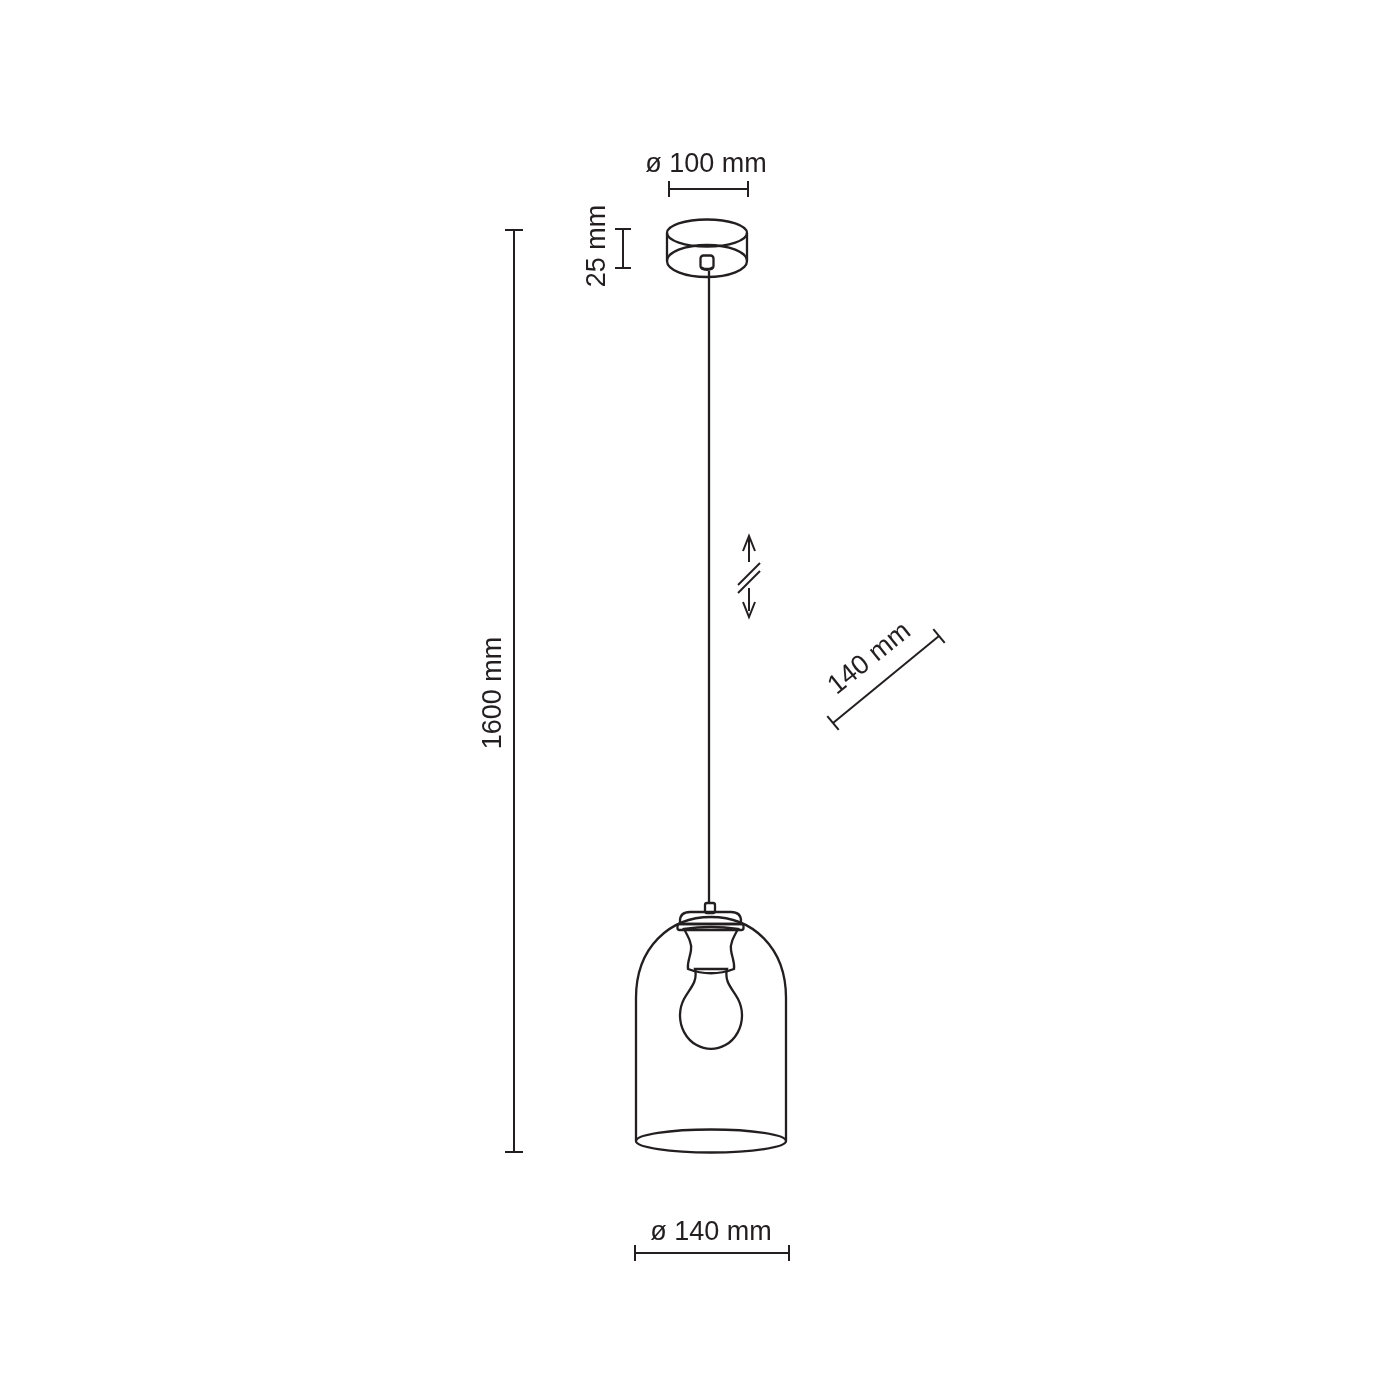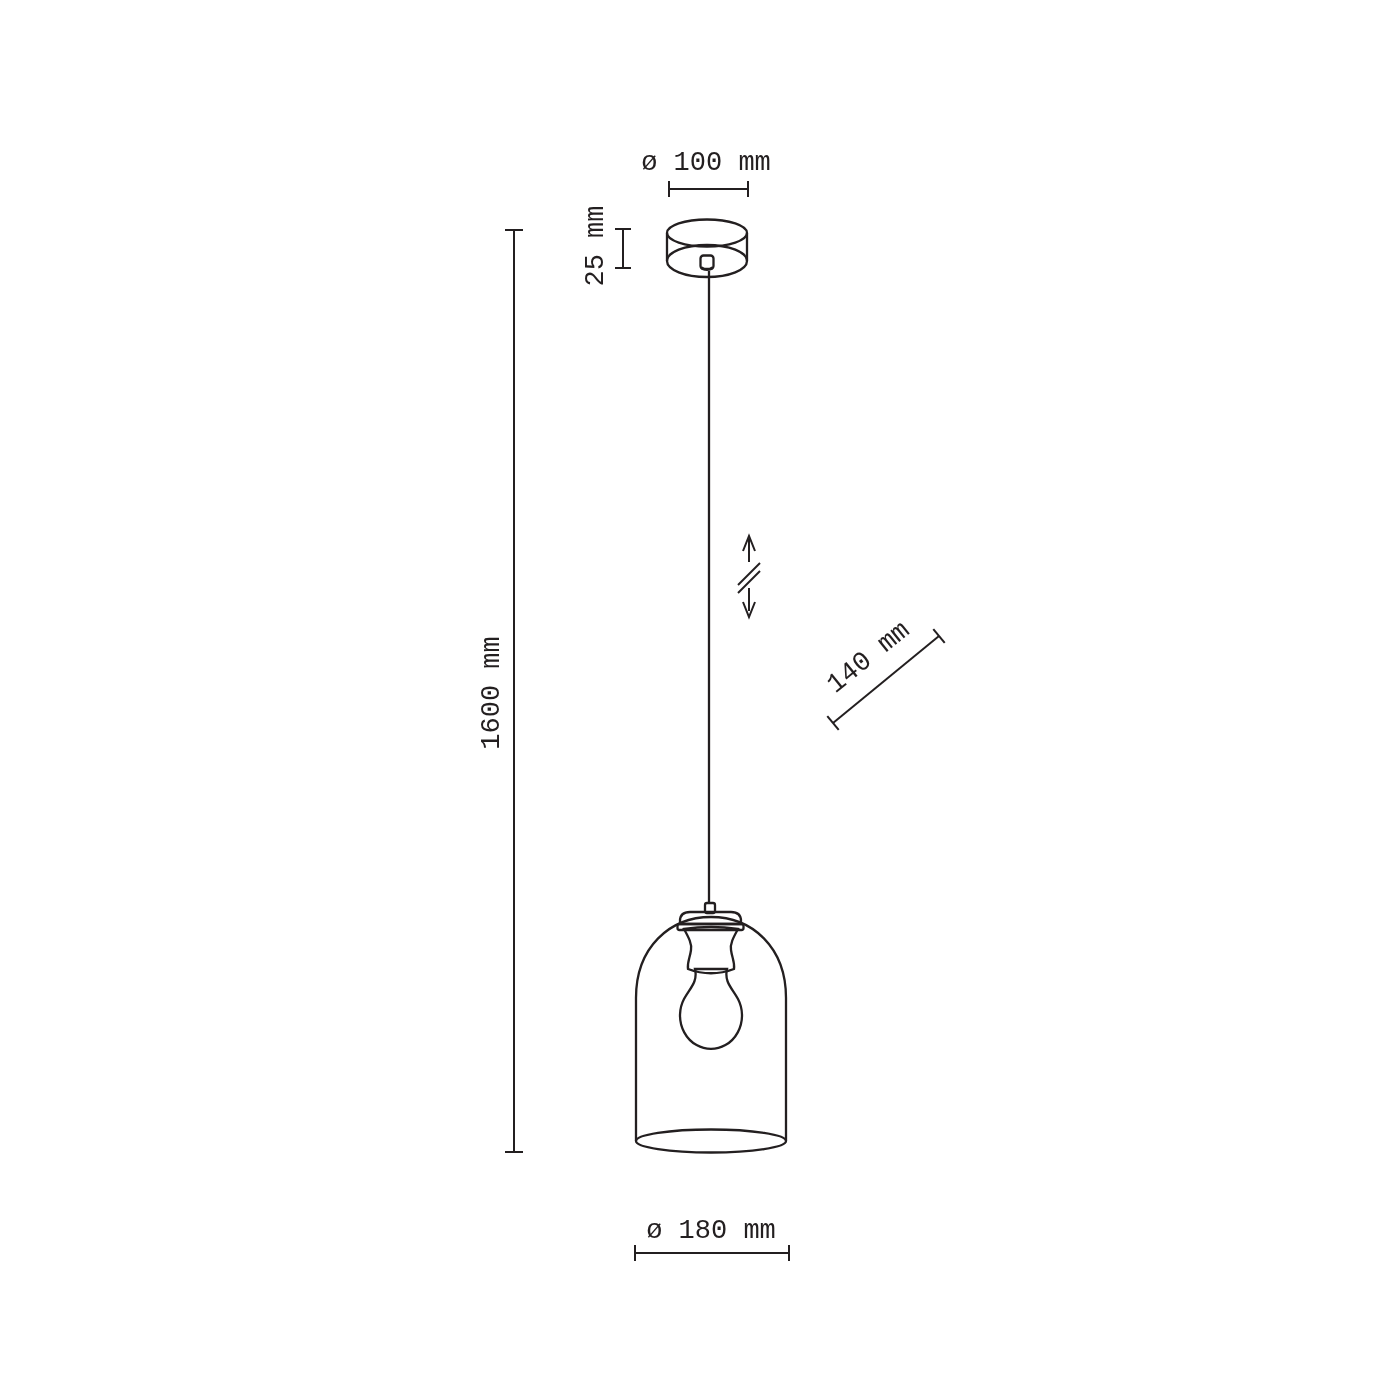--- a/index.html
+++ b/index.html
@@ -9,21 +9,21 @@
   html, body {
     margin: 0;
     padding: 0;
     background: var(--bg-color);
   }
   .stage {
     position: relative;
     width: 1289px;
     height: 1400px;
     background: var(--bg-color);
-    font-family: Liberation Mono, monospace;
+    font-family: Liberation Sans, sans-serif;
     overflow: hidden;
   }
   .drawing-svg {
     position: absolute;
     left: 0;
     top: 0;
     width: 1400px;
     height: 1400px;
   }
   .drawing-svg path,
@@ -128,14 +128,14 @@
       <rect class="wfill" x="677.5" y="924" width="66" height="6" rx="2"></rect>
       <path class="wfill" d="M680,924 L680,921 Q680,912 690,912 L731,912 Q741,912 741,921 L741,924 Z"></path>
       <rect class="wfill" x="705" y="903" width="10" height="10" rx="2"></rect>
     </g>
   </svg>
 
   <div class="label lbl-canopy-diameter">ø 100 mm</div>
   <div class="label rot90 lbl-canopy-height">25 mm</div>
   <div class="label rot90 lbl-total-height">1600 mm</div>
   <div class="label rot39 lbl-shade-height">140 mm</div>
-  <div class="label lbl-shade-diameter">ø 180 mm</div>
+  <div class="label lbl-shade-diameter">ø 140 mm</div>
 </div>
 
 </body></html>

